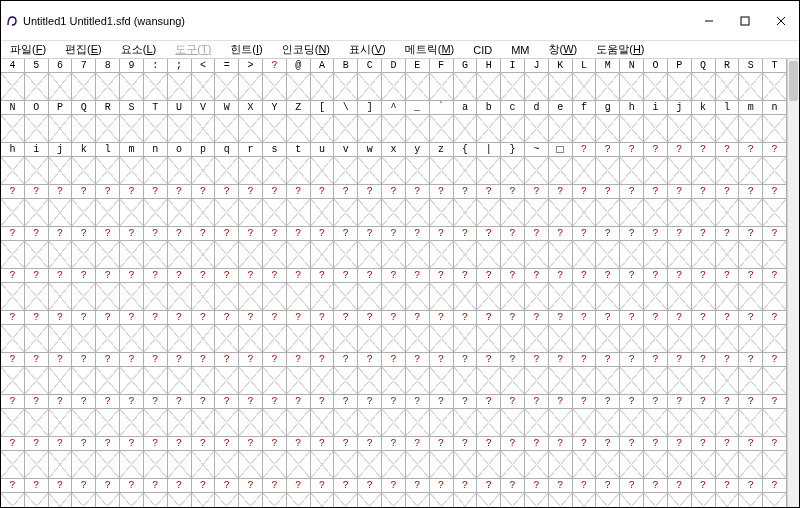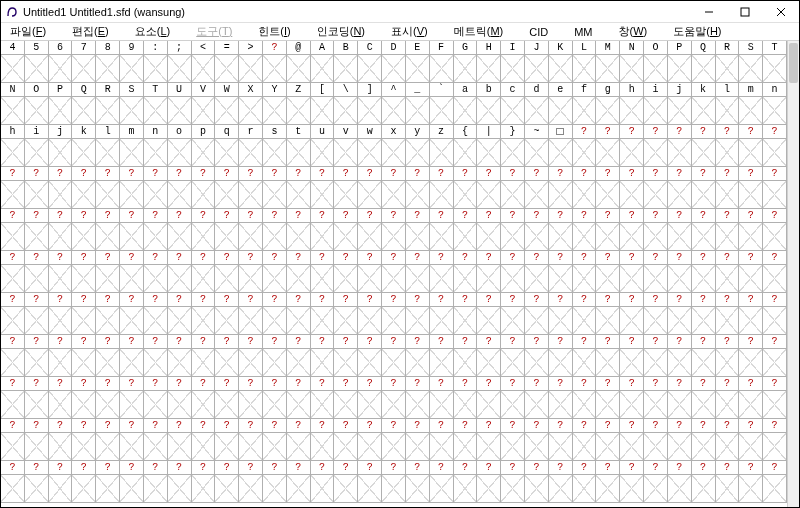--- a/index.html
+++ b/index.html
@@ -13,21 +13,21 @@
   }
   .window {
     width: 800px;
     height: 508px;
     border: 1px solid #000;
     display: flex;
     flex-direction: column;
     background: #fff;
   }
   .titlebar {
-    height: 22px;
+    height: 40px;
     display: flex;
     align-items: center;
     background: #fff;
     border-bottom: 1px solid #e0e0e0;
     padding: 0 0 0 4px;
   }
   .titlebar .app-icon {
     width: 14px; height: 14px;
     margin-right: 4px;
     display: inline-flex; align-items:center; justify-content:center;
@@ -37,21 +37,21 @@
   .win-btn {
     width: 36px; height: 22px;
     display: flex; align-items: center; justify-content: center;
     font-size: 10px;
   }
   .menubar {
     height: 18px;
     display: flex;
     align-items: center;
     padding: 0 4px;
-    gap: 16px;
+    gap: 9px;
     background: #fff;
     font-size: 11px;
     border-bottom: 1px solid #d0d0d0;
   }
   .menu-item {
     padding: 1px 5px;
     white-space: nowrap;
   }
   .menu-item.disabled { color: #a8a8a8; text-decoration: underline; }
   .workspace {

